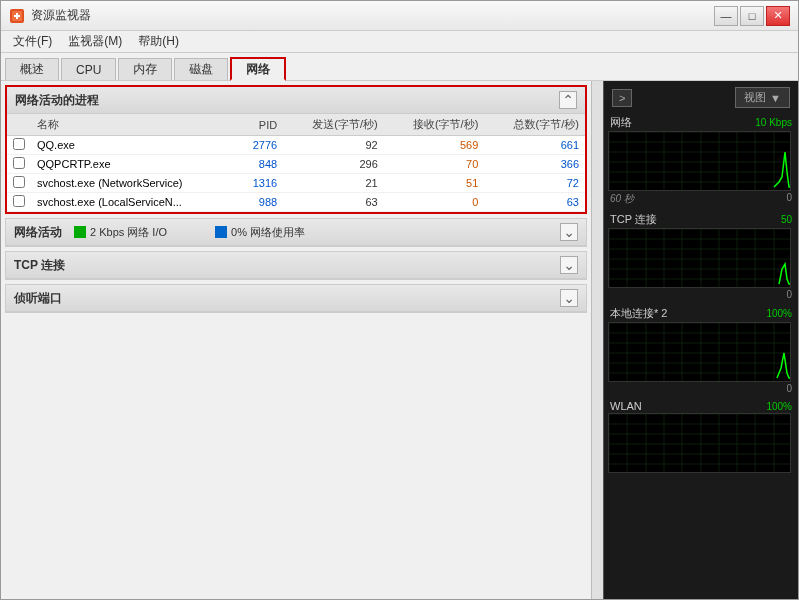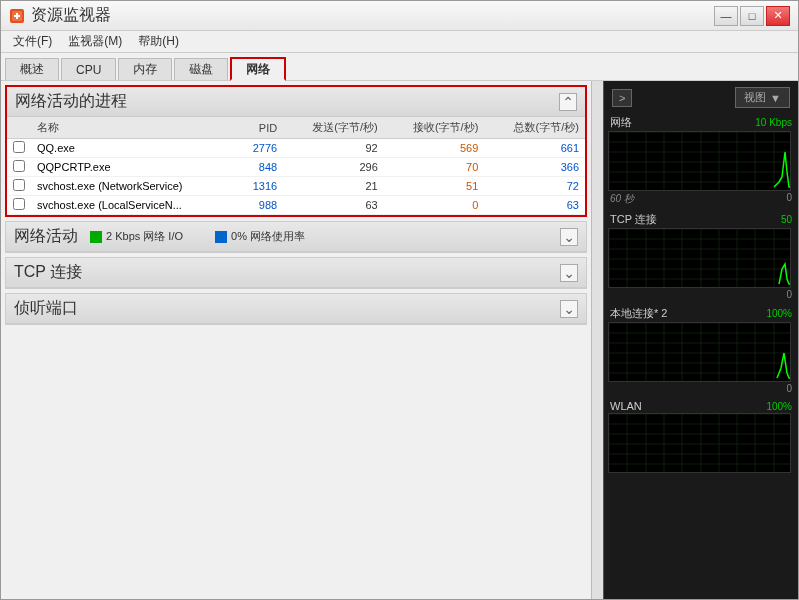--- a/index.html
+++ b/index.html
@@ -36,21 +36,21 @@
     .title-bar-left {
       display: flex;
       align-items: center;
       gap: 6px;
     }
     .title-icon {
       width: 16px;
       height: 16px;
     }
     .title-text {
-      font-size: 16px;
+      font-size: 12px;
       color: #333;
       text-align: right;
     }
     .title-controls {
       display: flex;
       gap: 2px;
     }
     .title-btn {
       width: 24px;
       height: 20px;
@@ -136,22 +136,22 @@
       background: linear-gradient(to bottom, #e8e8e8, #d8d8d8);
       border-bottom: 1px solid #ccc;
       padding: 4px 8px;
       display: flex;
       align-items: center;
       justify-content: space-between;
       cursor: pointer;
       user-select: none;
     }
     .section-title {
-      font-size: 16px;
-      font-weight: normal;
+      font-size: 12px;
+      font-weight: bold;
       color: #333;
     }
     .section-toggle {
       font-size: 14px;
       color: #666;
       width: 18px;
       height: 18px;
       display: flex;
       align-items: center;
       justify-content: center;
@@ -403,21 +403,21 @@
     <td class="num blue">63</td>
   </tr>
               </tbody>
           </table>
         </div>
 
         <div class="section">
           <div class="section-header">
             <div class="section-inline" style="flex:1;background:transparent;border:none;padding:0;">
               <span class="section-title">网络活动</span>
-              <div style="flex:1;display:flex;align-items:center;gap:16px;margin-left:12px;">
+              <div style="flex:1;display:flex;align-items:center;gap:32px;margin-left:12px;">
                 <div class="indicator">
                   <span class="indicator-box green-box"></span>
                   <span>2 Kbps 网络 I/O</span>
                 </div>
                 <div class="indicator">
                   <span class="indicator-box blue-box"></span>
                   <span>0% 网络使用率</span>
                 </div>
               </div>
             </div>

